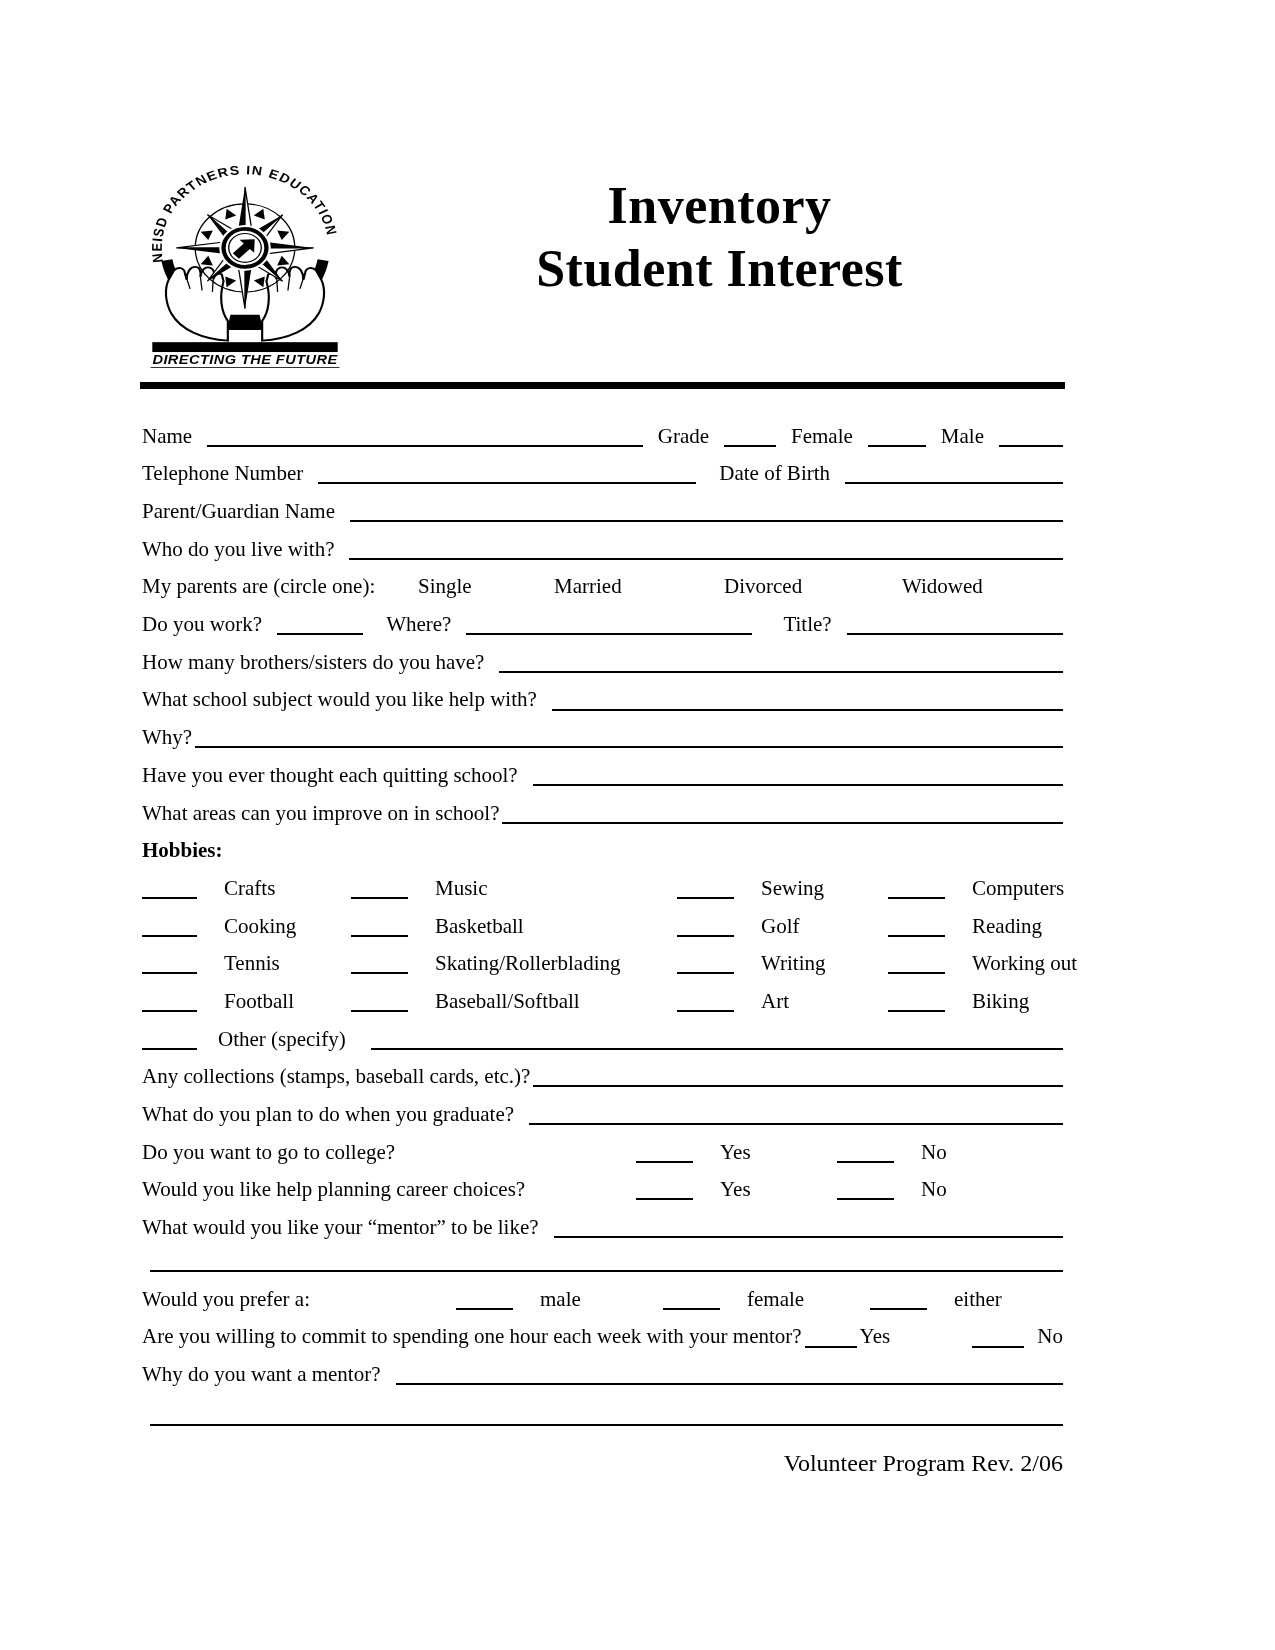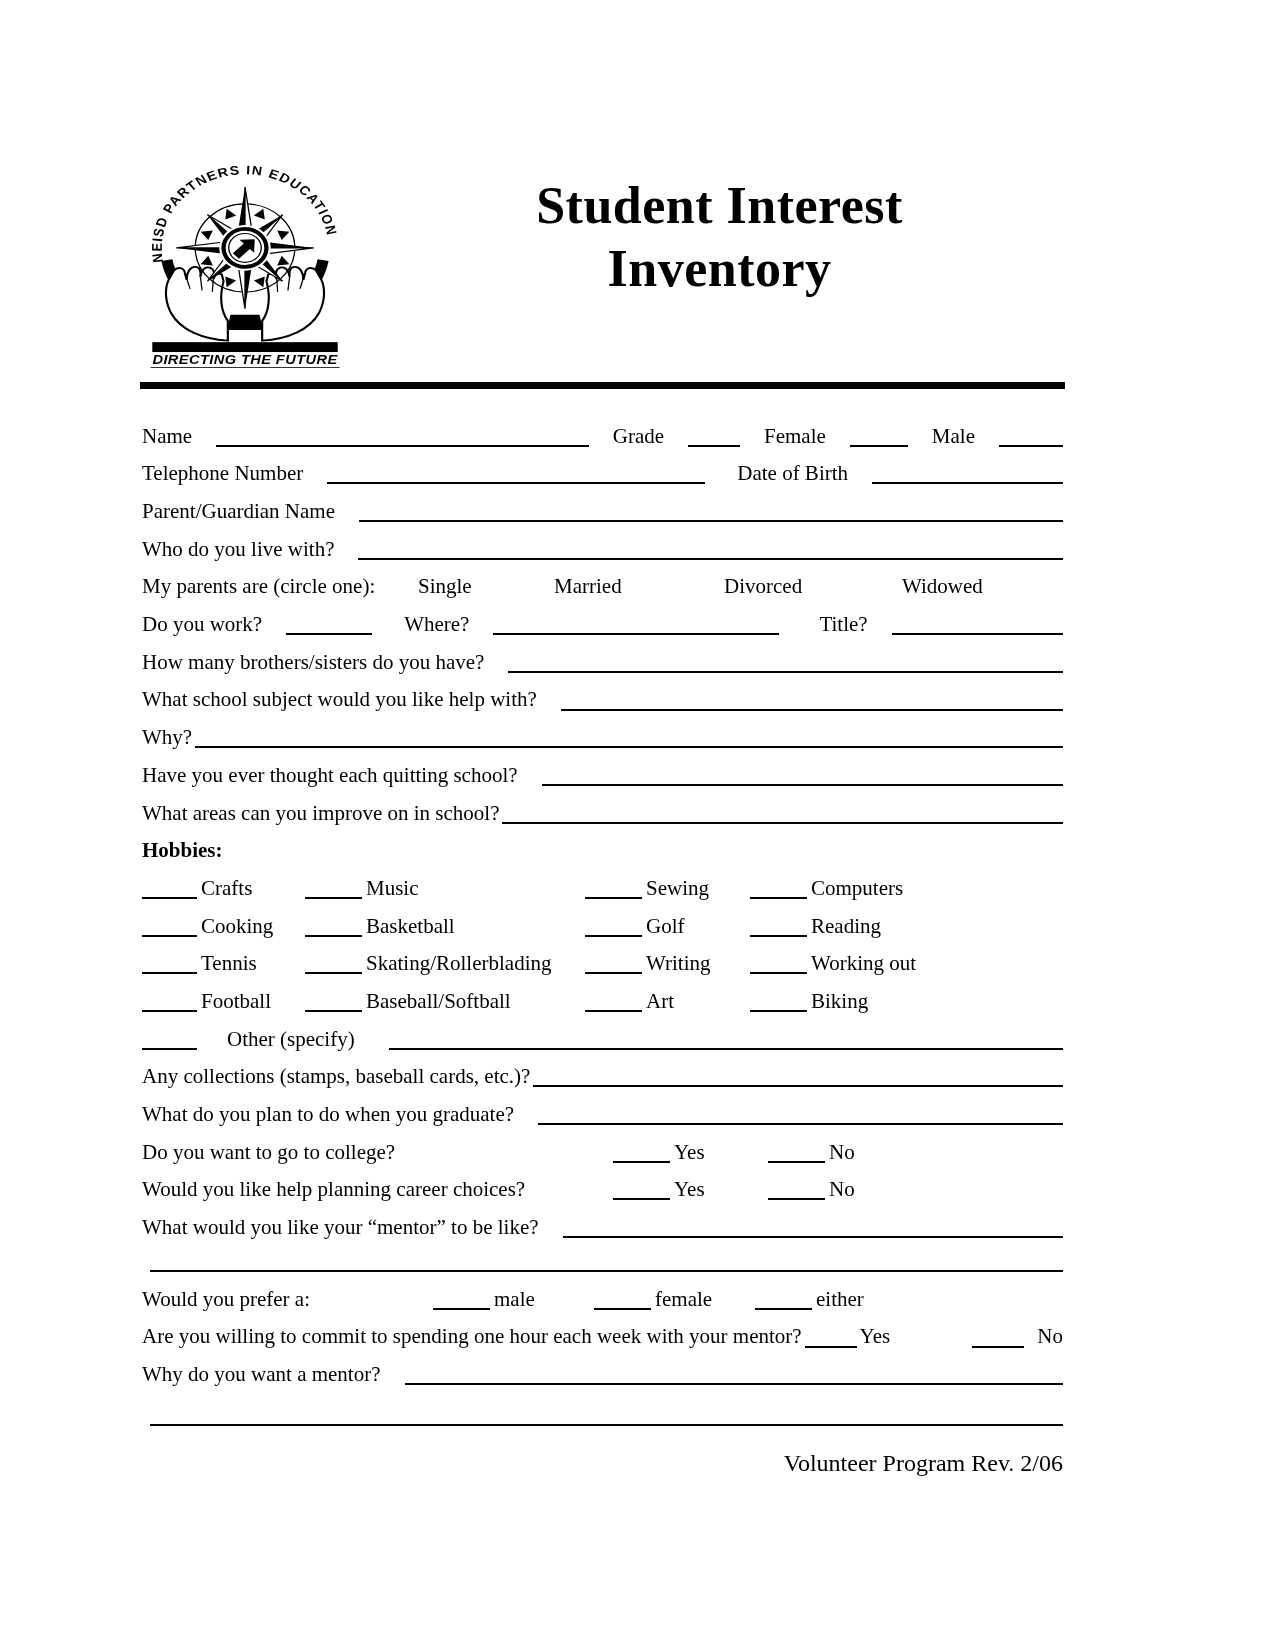--- a/index.html
+++ b/index.html
@@ -13,27 +13,27 @@
     overflow:hidden;
   }
   .header{display:flex;align-items:flex-start;}
   .logo-box{flex:0 0 206px;}
   .title-box{
     flex:1 1 auto;text-align:center;margin-top:34px;padding-left:28px;
     font-weight:bold;font-size:52px;line-height:1.22;letter-spacing:.5px;
   }
   .rule{height:7px;background:#000;margin-top:10px;margin-left:-2px;width:925px;}
   .form{margin-top:20px;font-size:21px;}
-  .row{height:37.7px;display:flex;align-items:flex-end;gap:24px;}
+  .row{height:37.7px;display:flex;align-items:flex-end;gap:15px;}
   .row.tight{gap:3px;}
   .lbl{white-space:nowrap;line-height:1.05;}
   .bold{font-weight:bold;}
   .bl{border-bottom:2px solid #000;height:26px;flex:0 0 auto;}
   .grow{flex:1 1 auto;}
-  .grid{display:grid;align-items:end;height:37.7px;column-gap:4px;}
+  .grid{display:grid;align-items:end;height:37.7px;column-gap:27px;}
   .parents-grid{grid-template-columns:276px 136px 170px 178px 1fr;column-gap:0;}
   .hobby-grid{grid-template-columns:55px 100px 57px 215px 57px 100px 57px 1fr;}
   .yn-grid{grid-template-columns:467px 57px 90px 57px 1fr;}
   .prefer-grid{grid-template-columns:287px 57px 96px 57px 96px 57px 1fr;}
   .gbl{border-bottom:2px solid #000;height:26px;}
   .blank-row{height:34px;display:flex;align-items:flex-end;}
   .blank-row.tall{height:41px;}
   .blank-row .bl{margin-left:8px;}
   .spacer{flex:1 1 auto;}
   .footer{margin-top:24px;text-align:right;font-size:24px;}
@@ -112,22 +112,22 @@
 
         <path d="M103 230 L137 230 L141 250 L99 250 Z" fill="#000"></path>
 
         <rect x="12" y="266" width="216" height="13" fill="#000"></rect>
 
         <text x="120" y="295" text-anchor="middle" font-family="Liberation Sans, sans-serif" font-size="17" font-style="italic" font-weight="bold" letter-spacing="0.5" fill="#000">DIRECTING THE FUTURE</text>
         <line x1="10" y1="299.5" x2="230" y2="299.5" stroke="#333" stroke-width="1.5"></line>
       </svg>
     </div>
     <div class="title-box">
+      <div>Inventory</div>
       <div>Student Interest</div>
-      <div>Inventory</div>
     </div>
   </div>
 
   <div class="rule"></div>
 
   <div class="form">
 
     <div class="row">
       <span class="lbl">Name</span>
       <span class="bl grow"></span>

